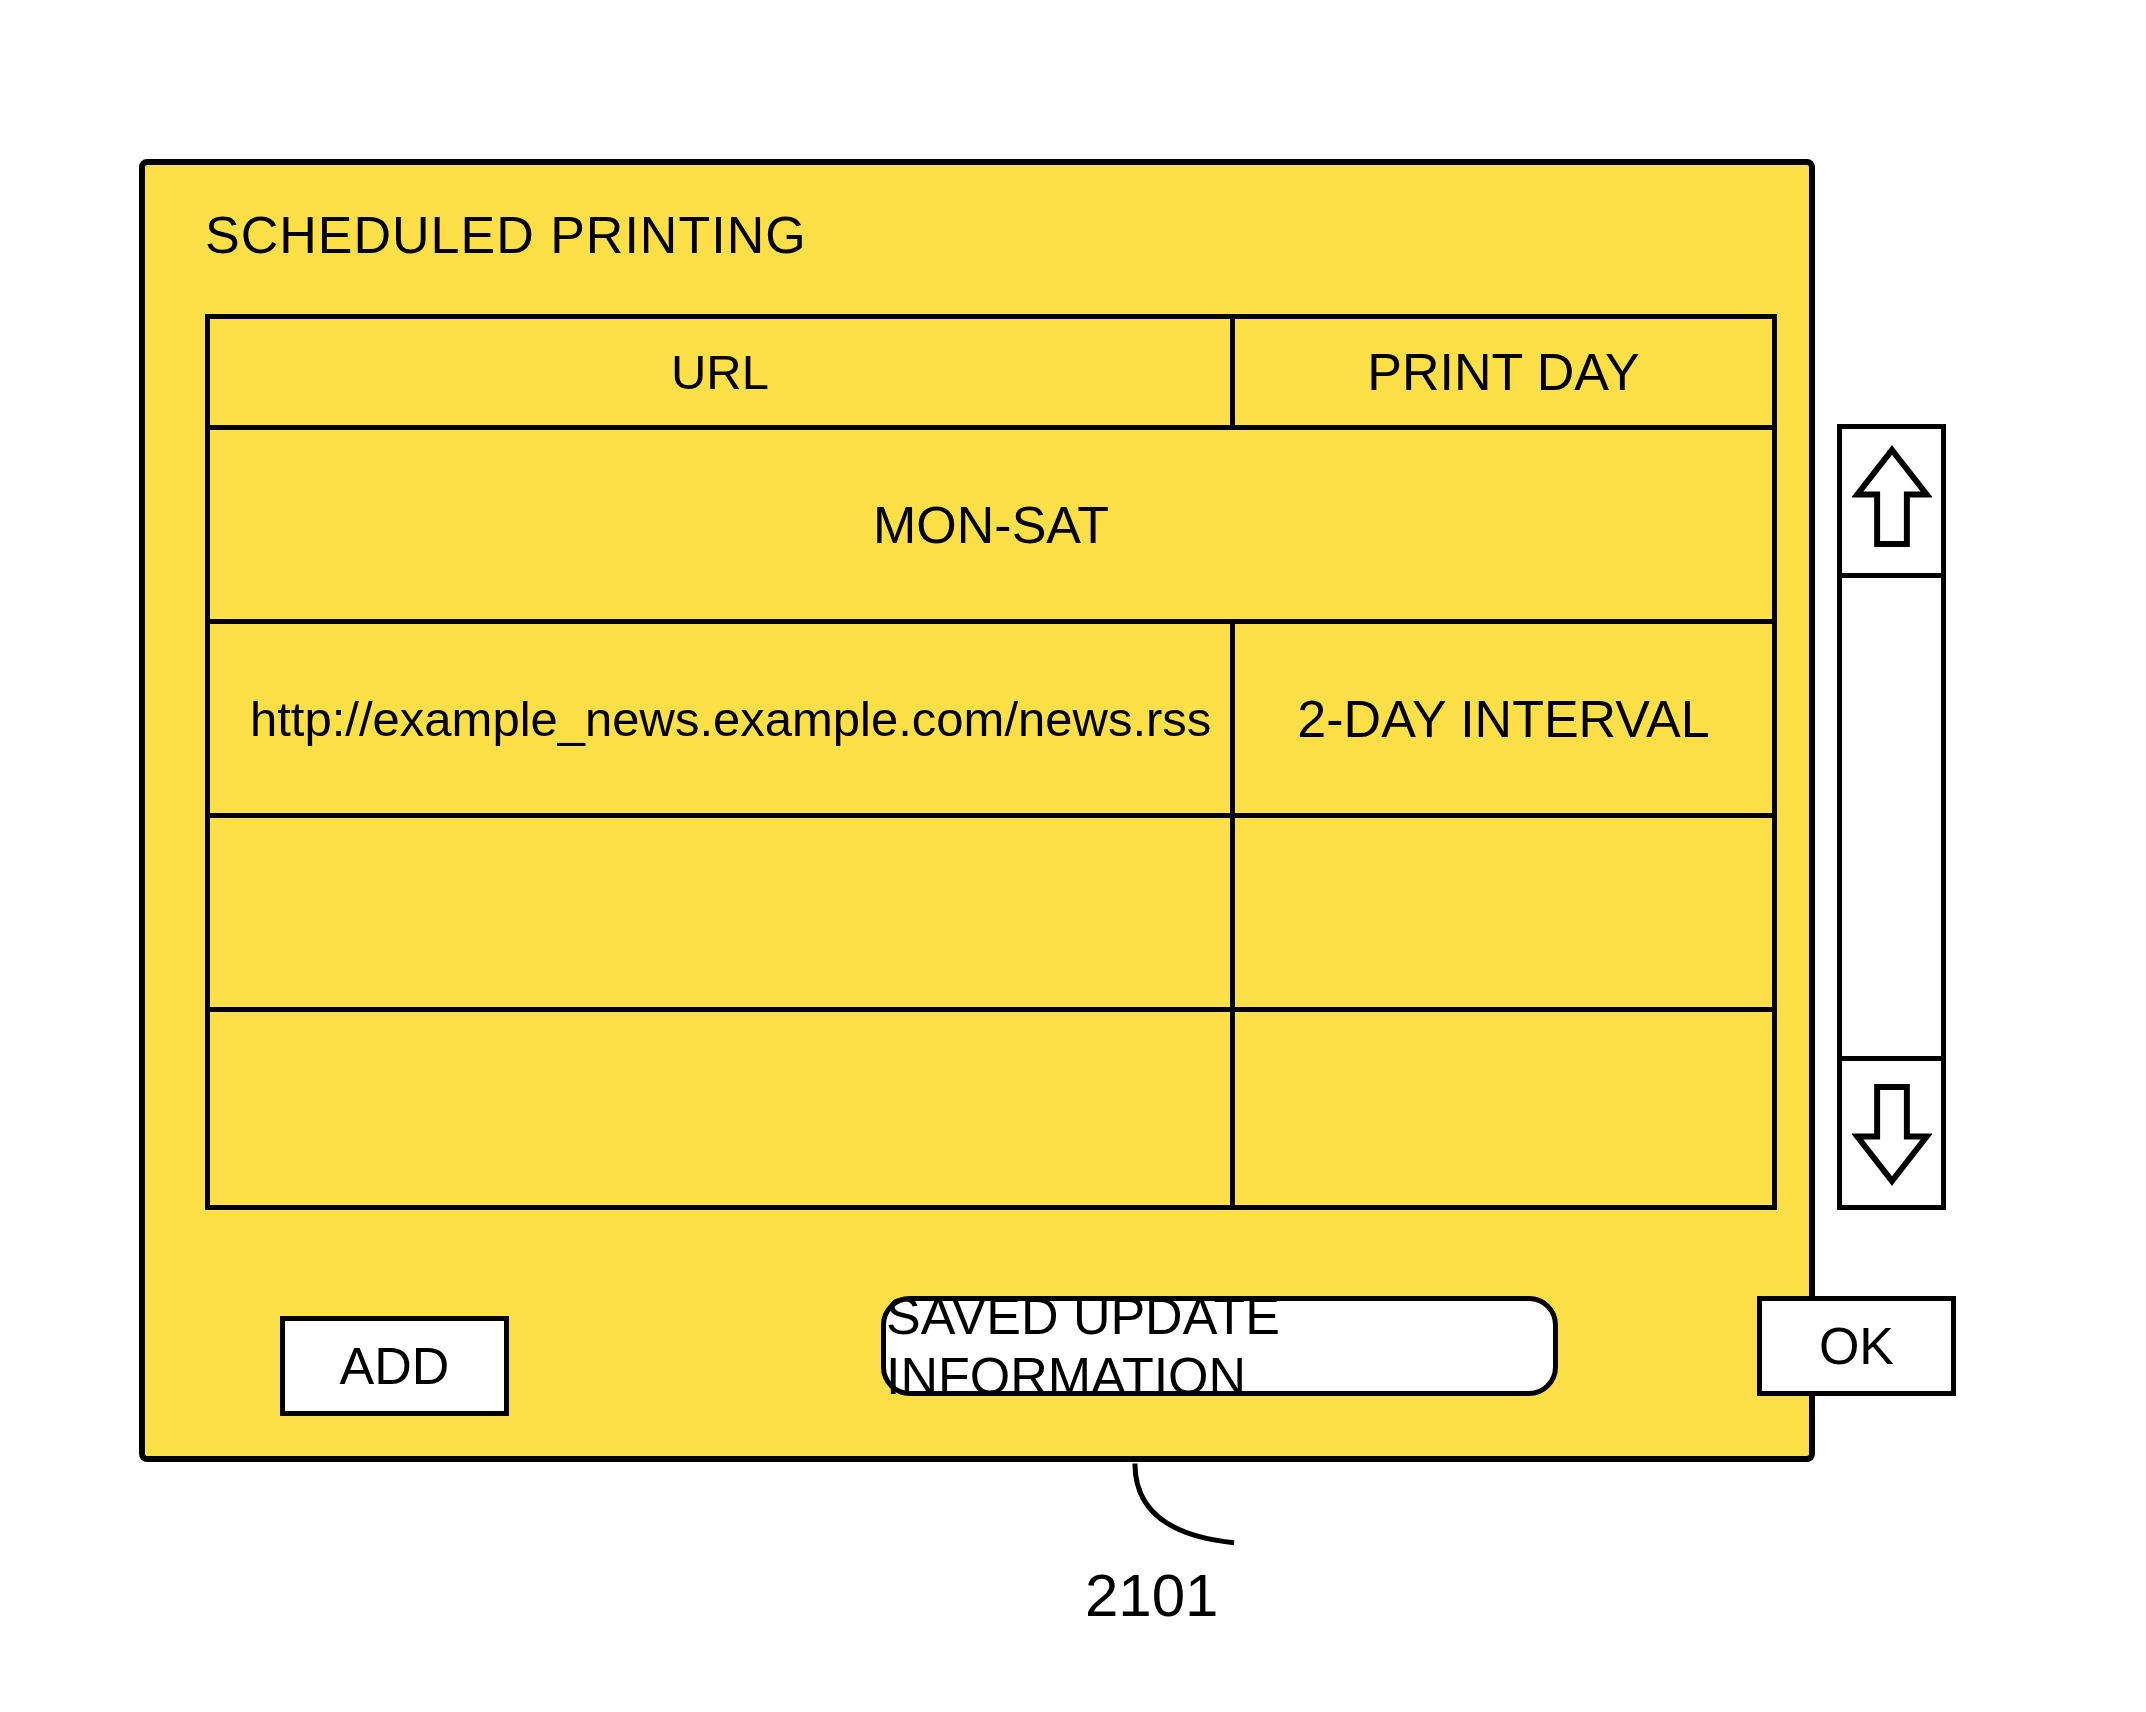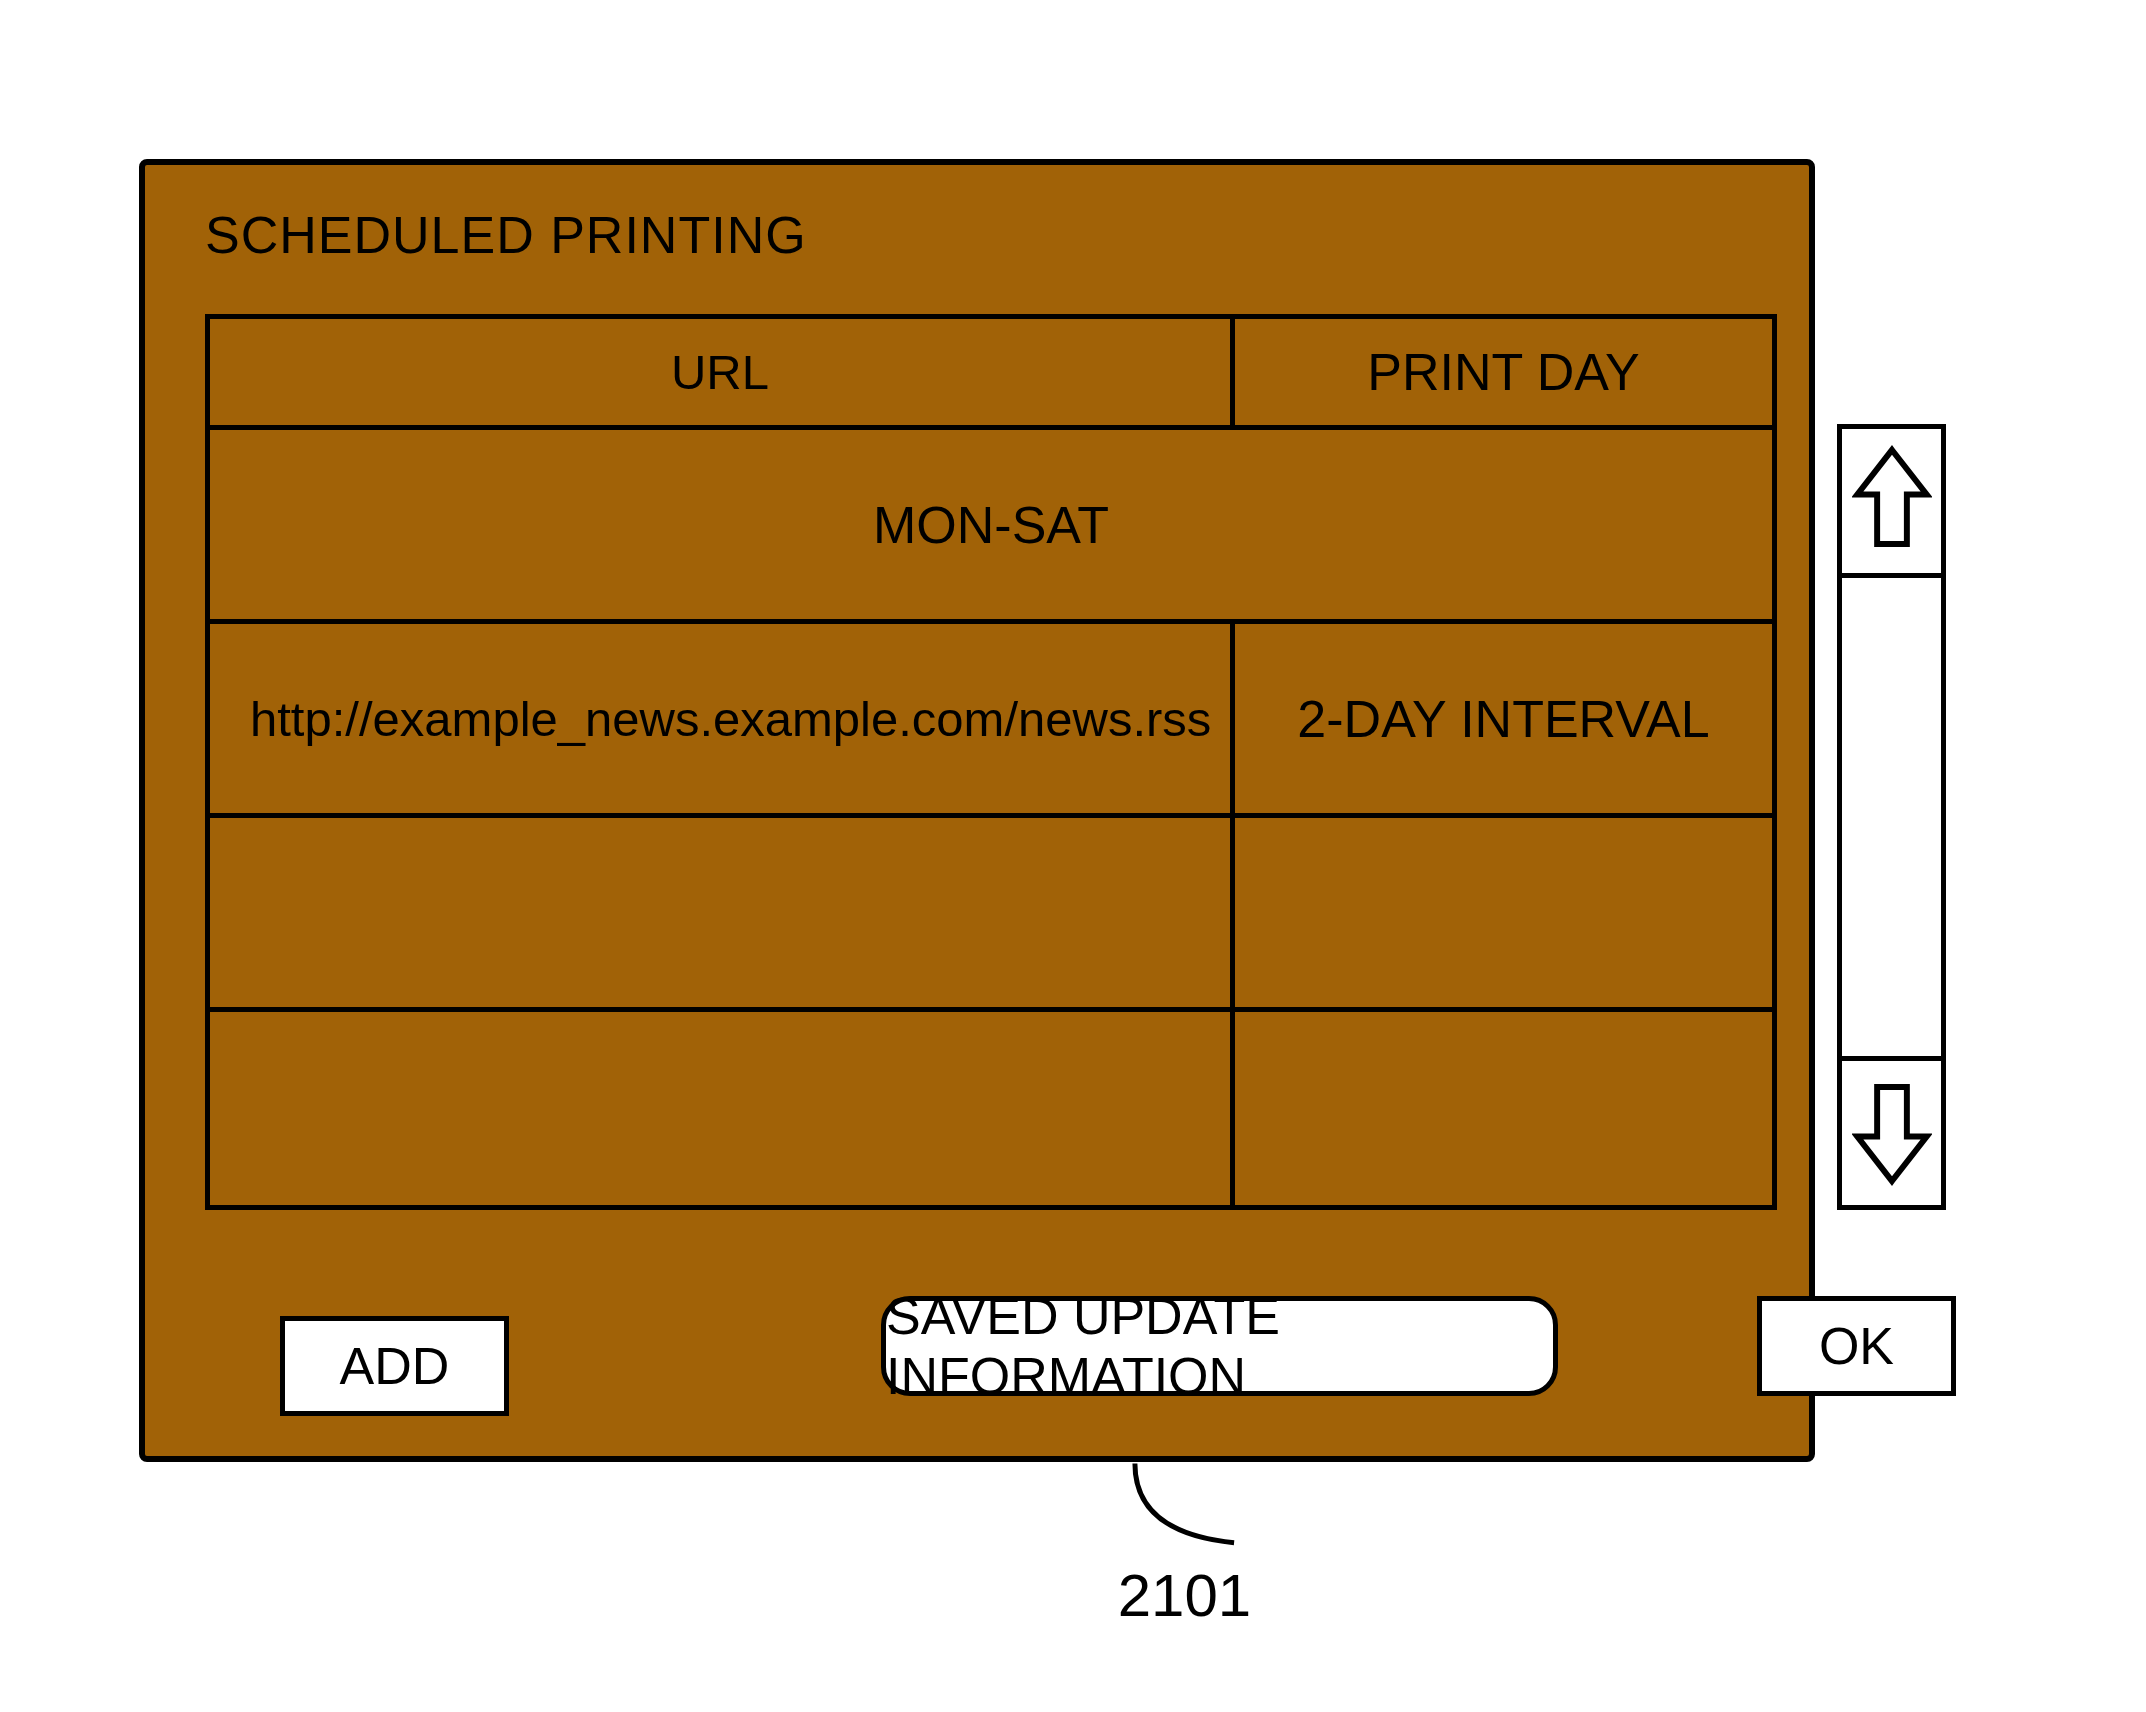--- a/index.html
+++ b/index.html
@@ -13,21 +13,21 @@
     position: relative;
   }
   .outer-frame {
     position: absolute;
     left: 139px;
     top: 159px;
     width: 1676px;
     height: 1303px;
     border: 6px solid #000;
     border-radius: 8px;
-    background: #a16207;
+    background: #fde047;
   }
   .title {
     position: absolute;
     left: 60px;
     top: 40px;
     font-size: 52px;
     letter-spacing: 1px;
   }
   .table-area {
     position: absolute;
@@ -102,21 +102,21 @@
   }
   .btn-add    { left: 16px;    width: 229px; margin-top: 20px; }
   .btn-delete { left: 289px; width: 259px; }
   .btn-saved  { left: 617px; width: 677px; border-radius: 29px; }
   .btn-ok     { left: 1493px; width: 199px; }
   .callout {
     position: absolute;
     left: 1085px;
     top: 1463px;
     width: 199px;
-    text-align: center;
+    text-align: left;
   }
   .callout svg { display: block; margin: 0 auto; }
   .callout-label {
     font-size: 60px;
     margin-top: 8px;
   }
 </style>
 </head>
 <body>
 

